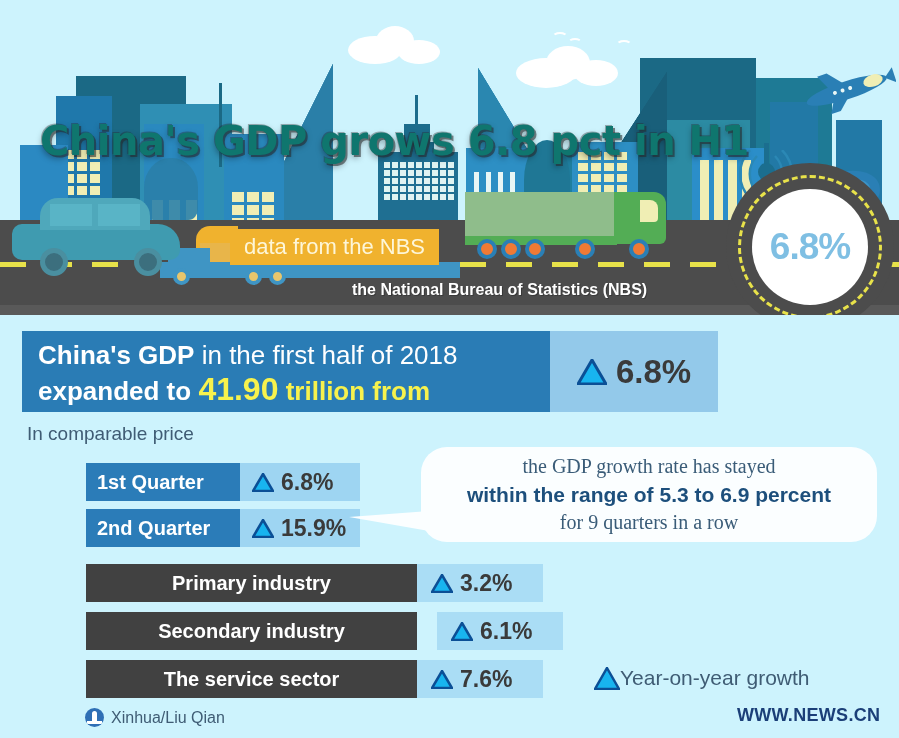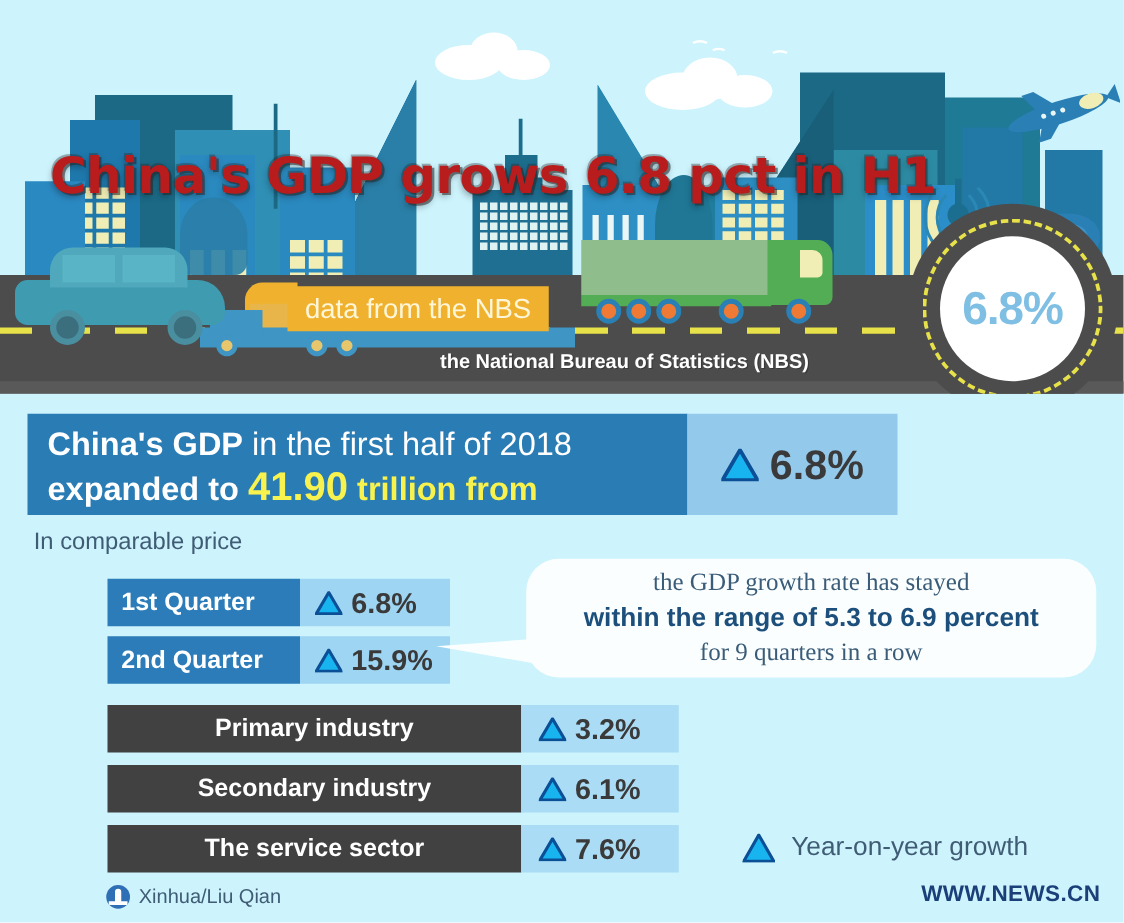--- a/index.html
+++ b/index.html
@@ -48,21 +48,21 @@
     border-radius:50%; background:#ffffff;
     display:flex; align-items:center; justify-content:center;
   }
   .badge-core span{
     font-size:37px; font-weight:bold; color:#7fbfe3; letter-spacing:-1px;
   }
 
   
   .hero-title{
     position:absolute; left:40px; top:118px;
-    font-size:40px; font-weight:bold; color:#b91c1c;
+    font-size:40px; font-weight:bold; color:#0f766e;
     letter-spacing:-0.5px;
     text-shadow: 2px 2px 0 rgba(40,40,40,.55), -1px -1px 0 rgba(40,40,40,.35),
                  0 3px 6px rgba(0,0,0,.35);
     white-space:nowrap;
     font-family:"DejaVu Sans", sans-serif;
   }
 
   
   .nbs-tag{
     position:absolute; left:230px; top:229px; height:36px;
@@ -148,21 +148,21 @@
     position:absolute; left:349px; top:511px;
     width:0; height:0;
     border-top:6px solid transparent;
     border-bottom:14px solid transparent;
     border-right:80px solid #fbfeff;
   }
 
   
   .legend{
     position:absolute; left:594px; top:666px;
-    display:flex; align-items:center; gap:13px;
+    display:flex; align-items:center; 
   }
   .legend .ltxt{ font-size:21px; color:#3f5c74; }
 
   .credit{
     position:absolute; left:85px; top:708px;
     display:flex; align-items:center; gap:7px;
   }
   .credit .ctxt{ font-size:16px; color:#3f5c74; }
   .xh-logo{ width:19px; height:19px; border-radius:50%; background:#2f6fb5; position:relative; overflow:hidden; }
   .xh-logo:after{
@@ -505,21 +505,21 @@
     <div class="val">
       <span class="tri">
         <svg width="22" height="19" viewBox="0 0 22 19">
             <polygon points="11,1 21,18 1,18" fill="#18b4ef" stroke="#0b4f96" stroke-width="2.5"></polygon>
           </svg>
       </span>
       <span>3.2%</span>
     </div>
   </div>
 
-  <div class="irow" style="top:612px;">
+  <div class="irow" style="top:612px;gap:20px;">
     <div class="lbl">Secondary industry</div>
     <div class="val">
       <span class="tri">
         <svg width="22" height="19" viewBox="0 0 22 19">
             <polygon points="11,1 21,18 1,18" fill="#18b4ef" stroke="#0b4f96" stroke-width="2.5"></polygon>
           </svg>
       </span>
       <span>6.1%</span>
     </div>
   </div>

